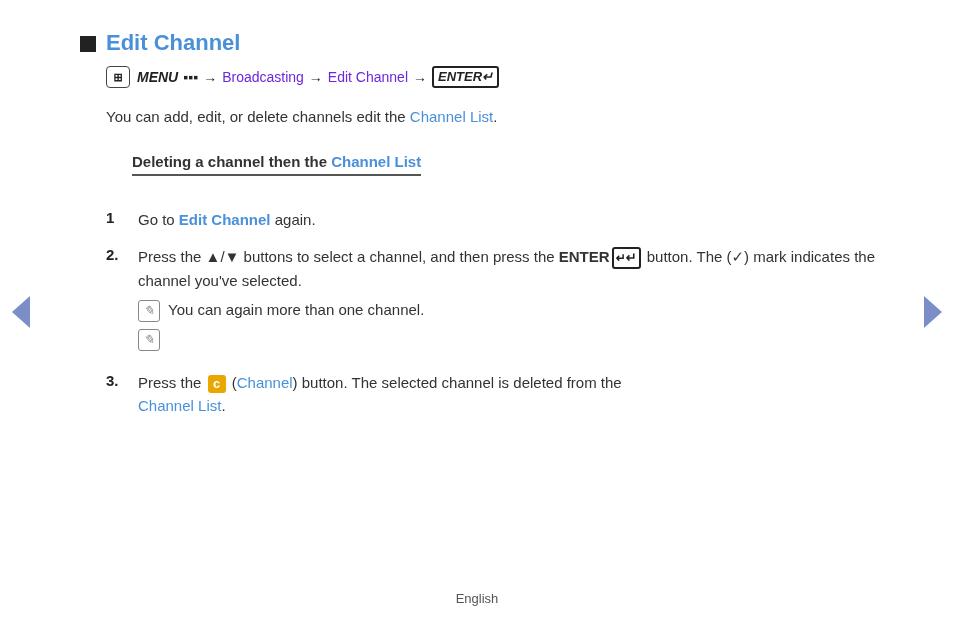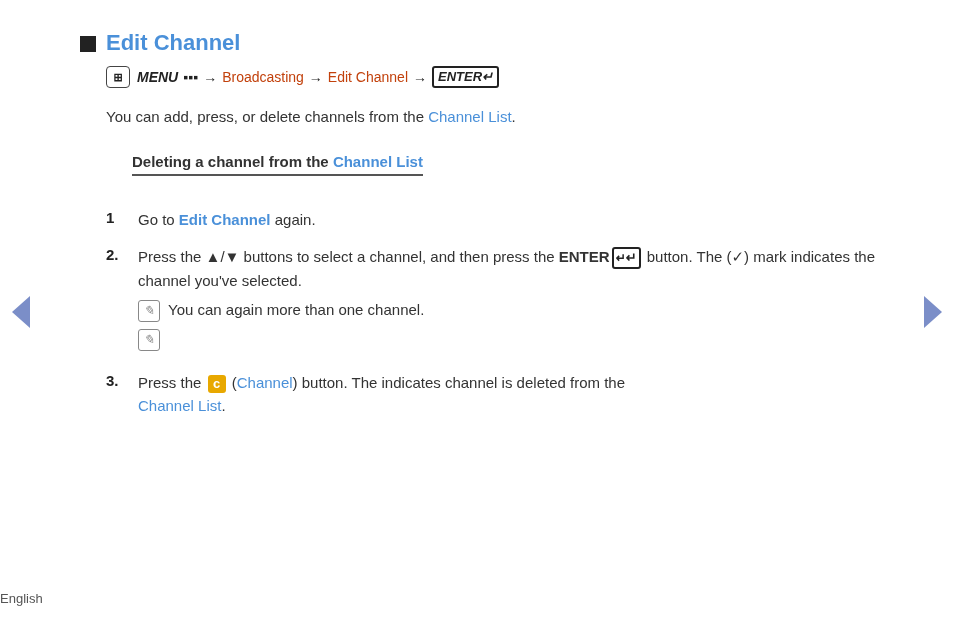--- a/index.html
+++ b/index.html
@@ -75,21 +75,21 @@
       border: 1.5px solid #444;
       border-radius: 4px;
       width: 24px;
       height: 22px;
       font-size: 11px;
       font-weight: bold;
       margin-right: 2px;
       flex-shrink: 0;
     }
     .breadcrumb .bc-link {
-      color: #c2410c;
+      color: #6d28d9;
     }
     .breadcrumb .bc-bold {
       font-weight: bold;
       font-style: italic;
     }
     .enter-icon {
       display: inline-flex;
       align-items: center;
       justify-content: center;
       border: 2px solid #222;
@@ -203,21 +203,21 @@
       margin: 0 2px;
       vertical-align: middle;
     }
 
     
     .footer {
       position: absolute;
       bottom: 18px;
       left: 0;
       right: 0;
-      text-align: left;
+      text-align: center;
       font-size: 13px;
       color: #555;
       font-weight: 500;
     }
 
     
     .arrow-left-shape {
       width: 0;
       height: 0;
       border-top: 16px solid transparent;
@@ -260,26 +260,26 @@
     <span class="bc-link">Broadcasting</span>
     <span>→</span>
     <span class="bc-link">Edit Channel</span>
     <span>→</span>
     <span class="enter-icon bc-bold">
         <span>ENTER</span>
       </span>
   </div>
 
   <div class="description">
-    <span>You can add, press, or delete channels from the </span><span class="link">Channel List</span><span>.</span>
+    <span>You can add, edit, or delete channels edit the </span><span class="link">Channel List</span><span>.</span>
   </div>
 
   <div style="margin-left:26px; margin-bottom:16px;">
     <span class="section-heading">
-      <span>Deleting a channel from the </span><span class="link">Channel List</span>
+      <span>Deleting a channel then the </span><span class="link">Channel List</span>
     </span>
   </div>
 
   <div class="steps">
 
     <div class="step">
       <span class="step-number">1</span>
       <div class="step-content">
         <span>Go to </span><span class="link bold">Edit Channel</span><span> again.</span>
       </div>
@@ -297,21 +297,21 @@
           <div class="note">
             <span class="note-icon">✎</span>
           </div>
         </div>
       </div>
     </div>
 
     <div class="step">
       <span class="step-number">3.</span>
       <div class="step-content">
-        <span>Press the </span><span class="c-button">c</span><span> (</span><span class="link">Channel</span><span>) button. The indicates channel is deleted from the </span><br><span class="link">Channel List</span><span>.</span>
+        <span>Press the </span><span class="c-button">c</span><span> (</span><span class="link">Channel</span><span>) button. The selected channel is deleted from the </span><br><span class="link">Channel List</span><span>.</span>
       </div>
     </div>
 
   </div>
 
   <div class="footer">
     <span>English</span>
   </div>
 
 </div>

